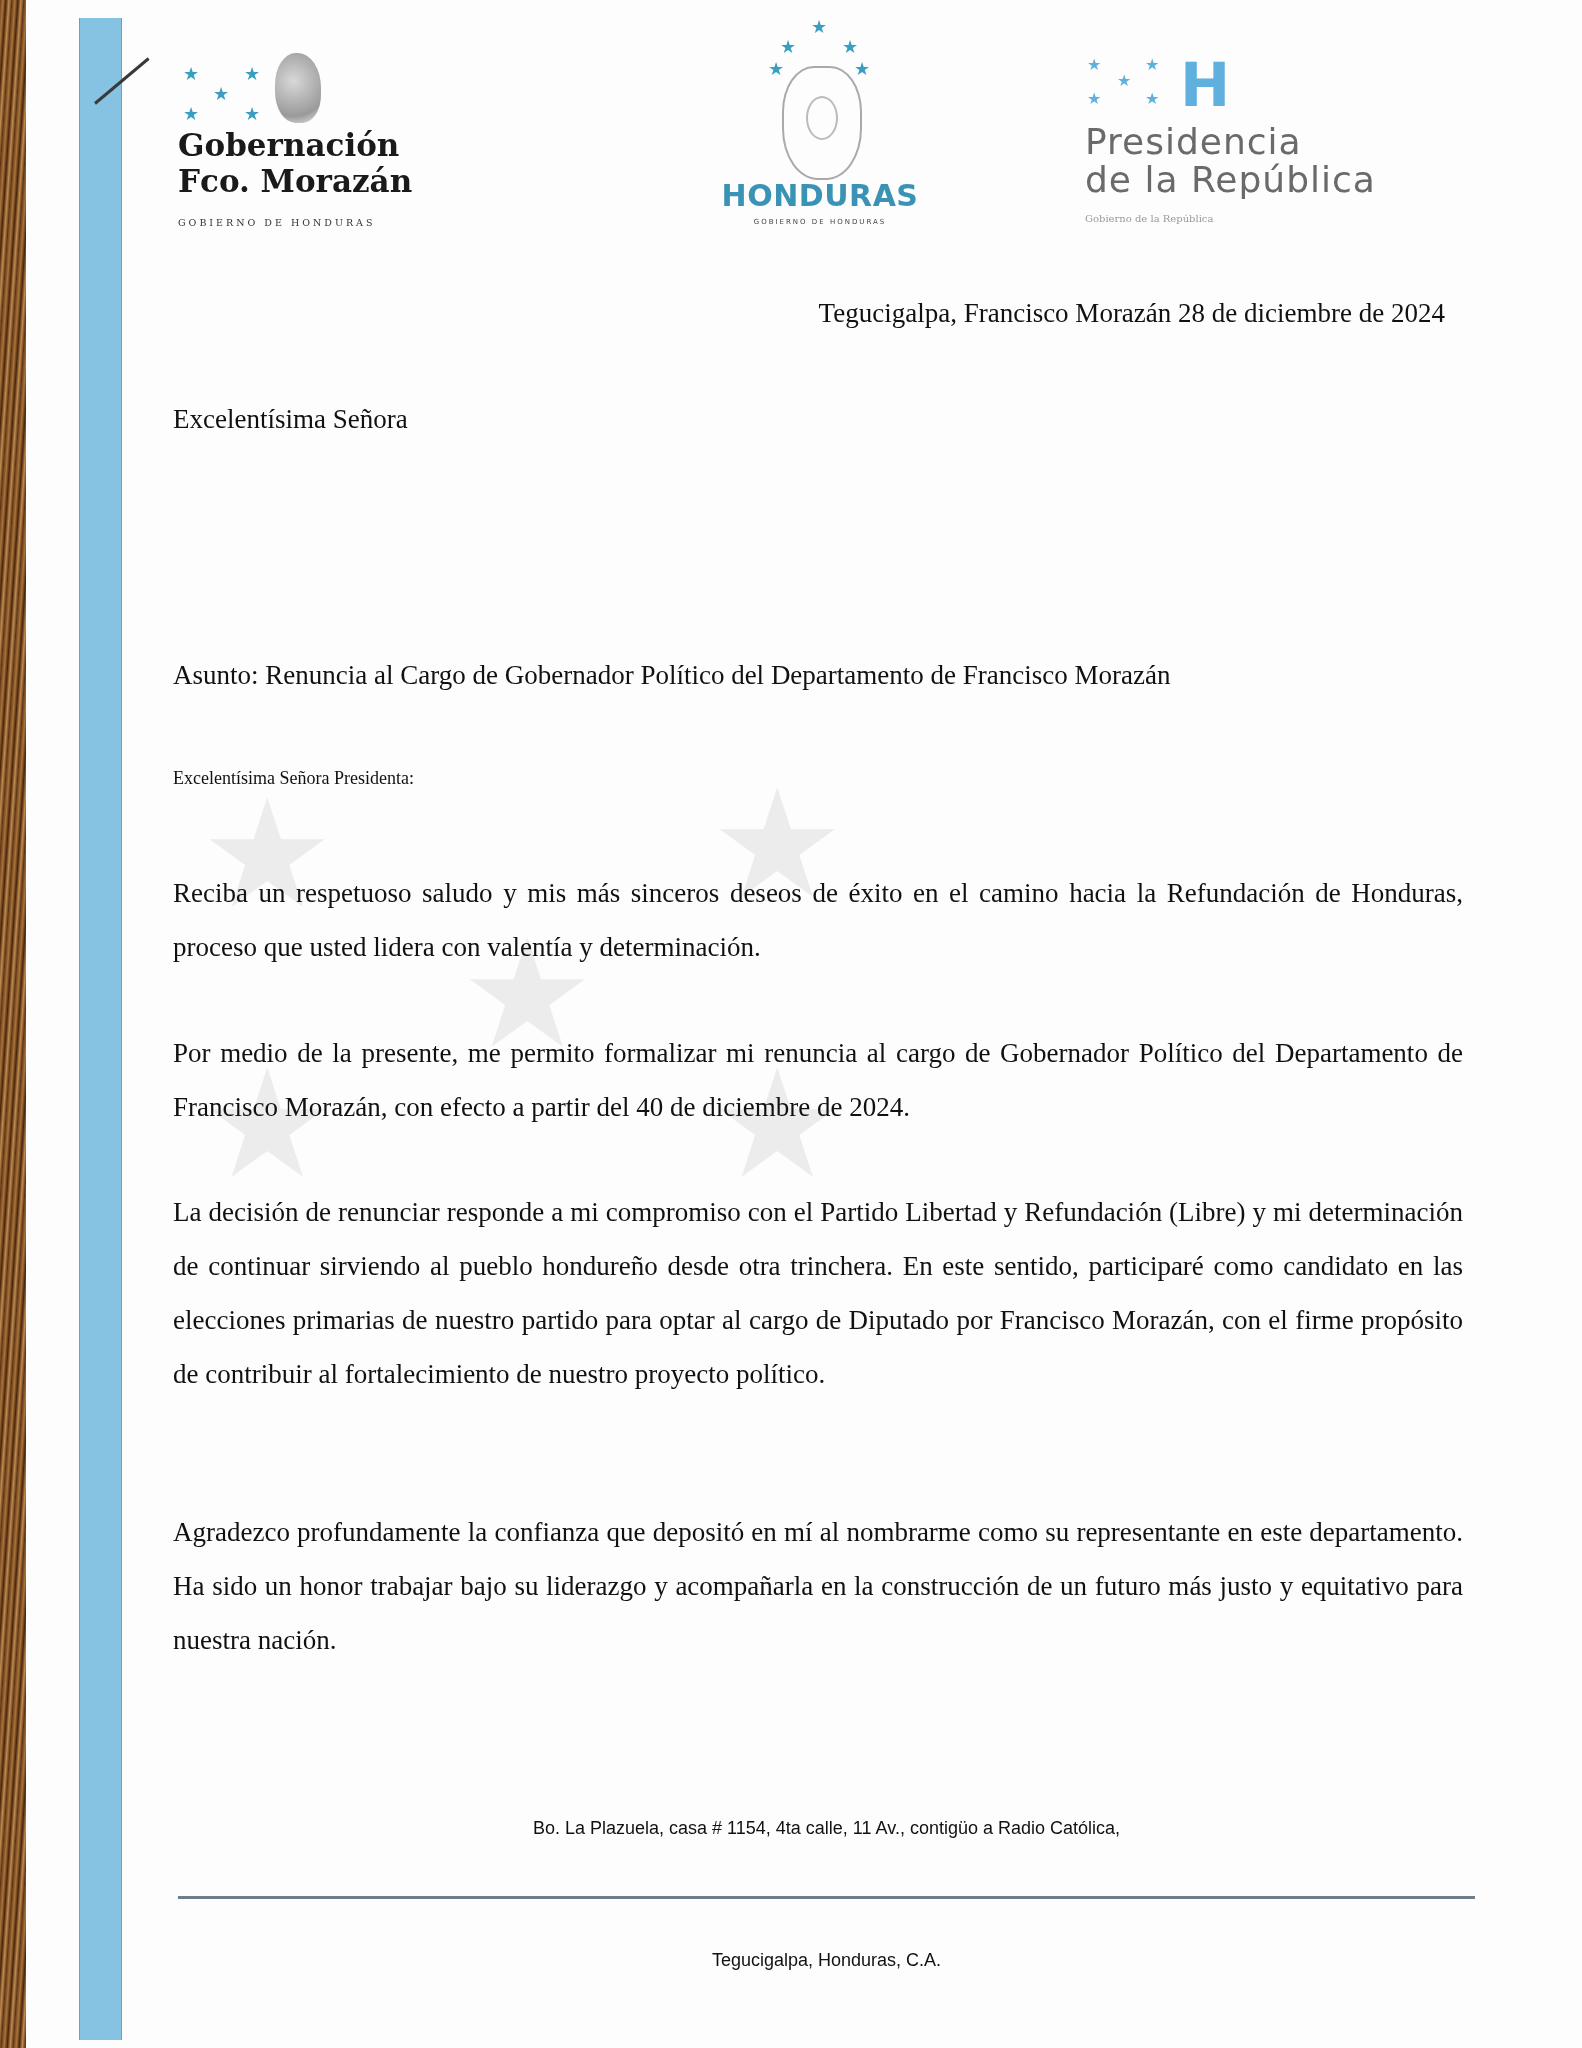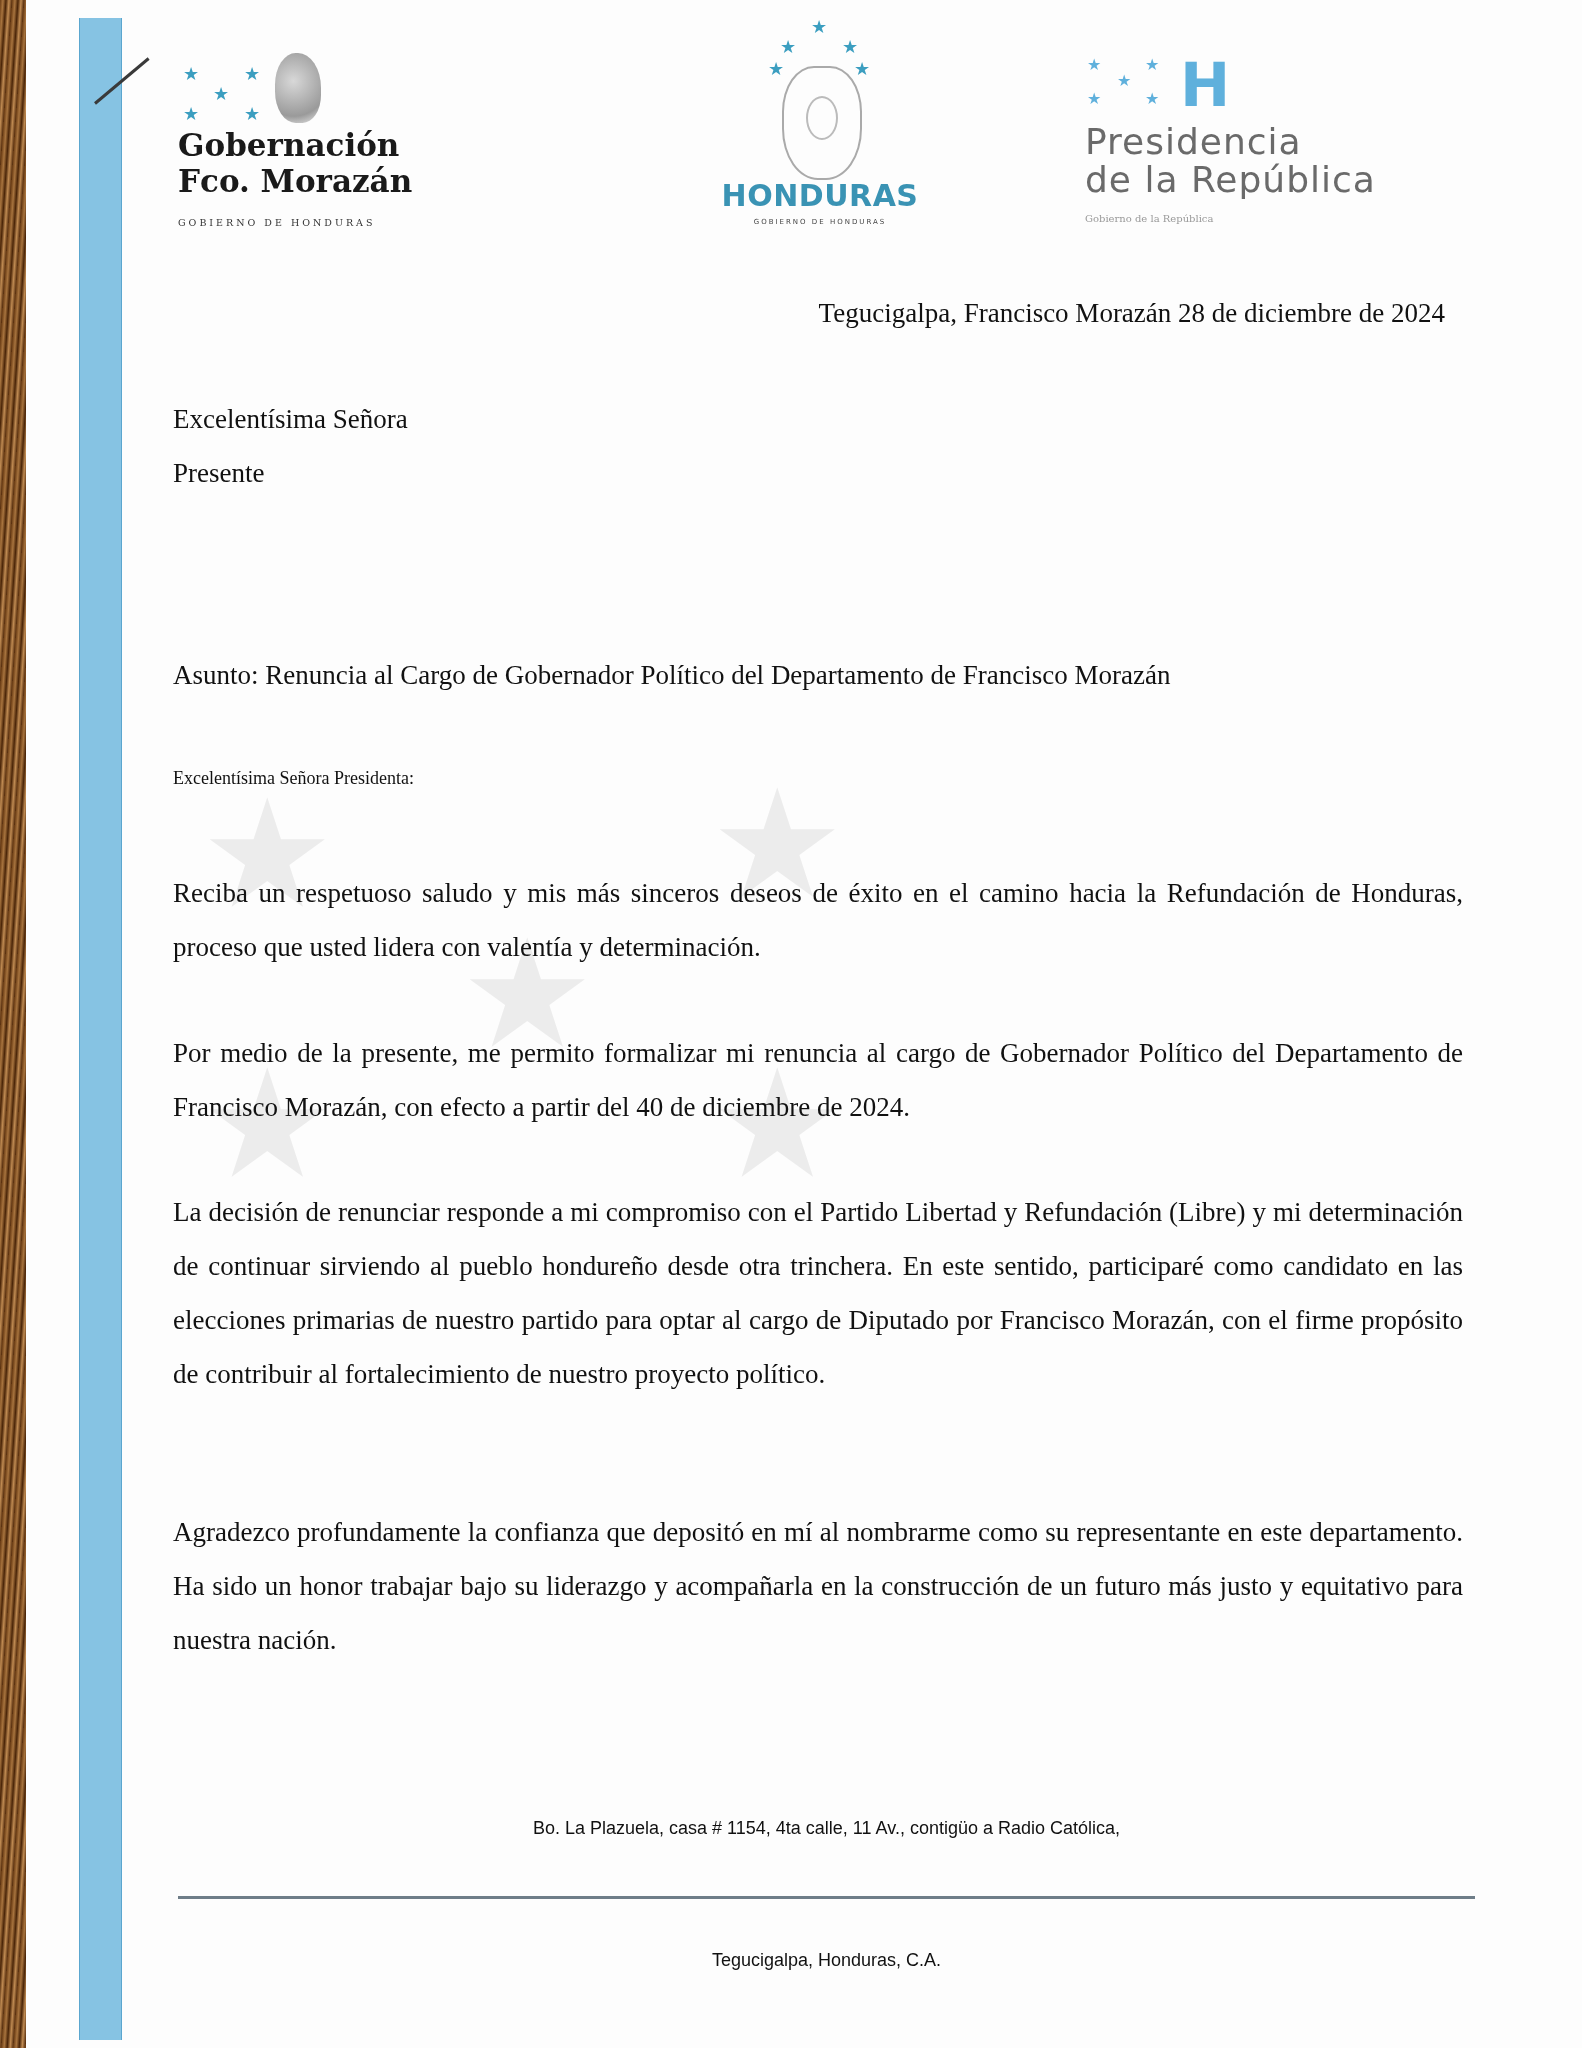--- a/index.html
+++ b/index.html
@@ -157,21 +157,20 @@
     <div>Presidencia</div>
     <div>de la República</div>
   </div>
   <div class="pr-sub">Gobierno de la República</div>
 </div>
 
 <div class="date">Tegucigalpa, Francisco Morazán 28 de diciembre de 2024</div>
 
 <div class="addr">
   <div>Excelentísima Señora</div>
-  <div>Presente</div>
 </div>
 
 <div class="subject">Asunto: Renuncia al Cargo de Gobernador Político del Departamento de Francisco Morazán</div>
 <div class="salute">Excelentísima Señora Presidenta:</div>
 
 <p class="para p1">Reciba un respetuoso saludo y mis más sinceros deseos de éxito en el camino hacia la Refundación de Honduras, proceso que usted lidera con valentía y determinación.</p>
 <p class="para p2">Por medio de la presente, me permito formalizar mi renuncia al cargo de Gobernador Político del Departamento de Francisco Morazán, con efecto a partir del 40 de diciembre de 2024.</p>
 <p class="para p3">La decisión de renunciar responde a mi compromiso con el Partido Libertad y Refundación (Libre) y mi determinación de continuar sirviendo al pueblo hondureño desde otra trinchera. En este sentido, participaré como candidato en las elecciones primarias de nuestro partido para optar al cargo de Diputado por Francisco Morazán, con el firme propósito de contribuir al fortalecimiento de nuestro proyecto político.</p>
 <p class="para p4">Agradezco profundamente la confianza que depositó en mí al nombrarme como su representante en este departamento. Ha sido un honor trabajar bajo su liderazgo y acompañarla en la construcción de un futuro más justo y equitativo para nuestra nación.</p>
 

